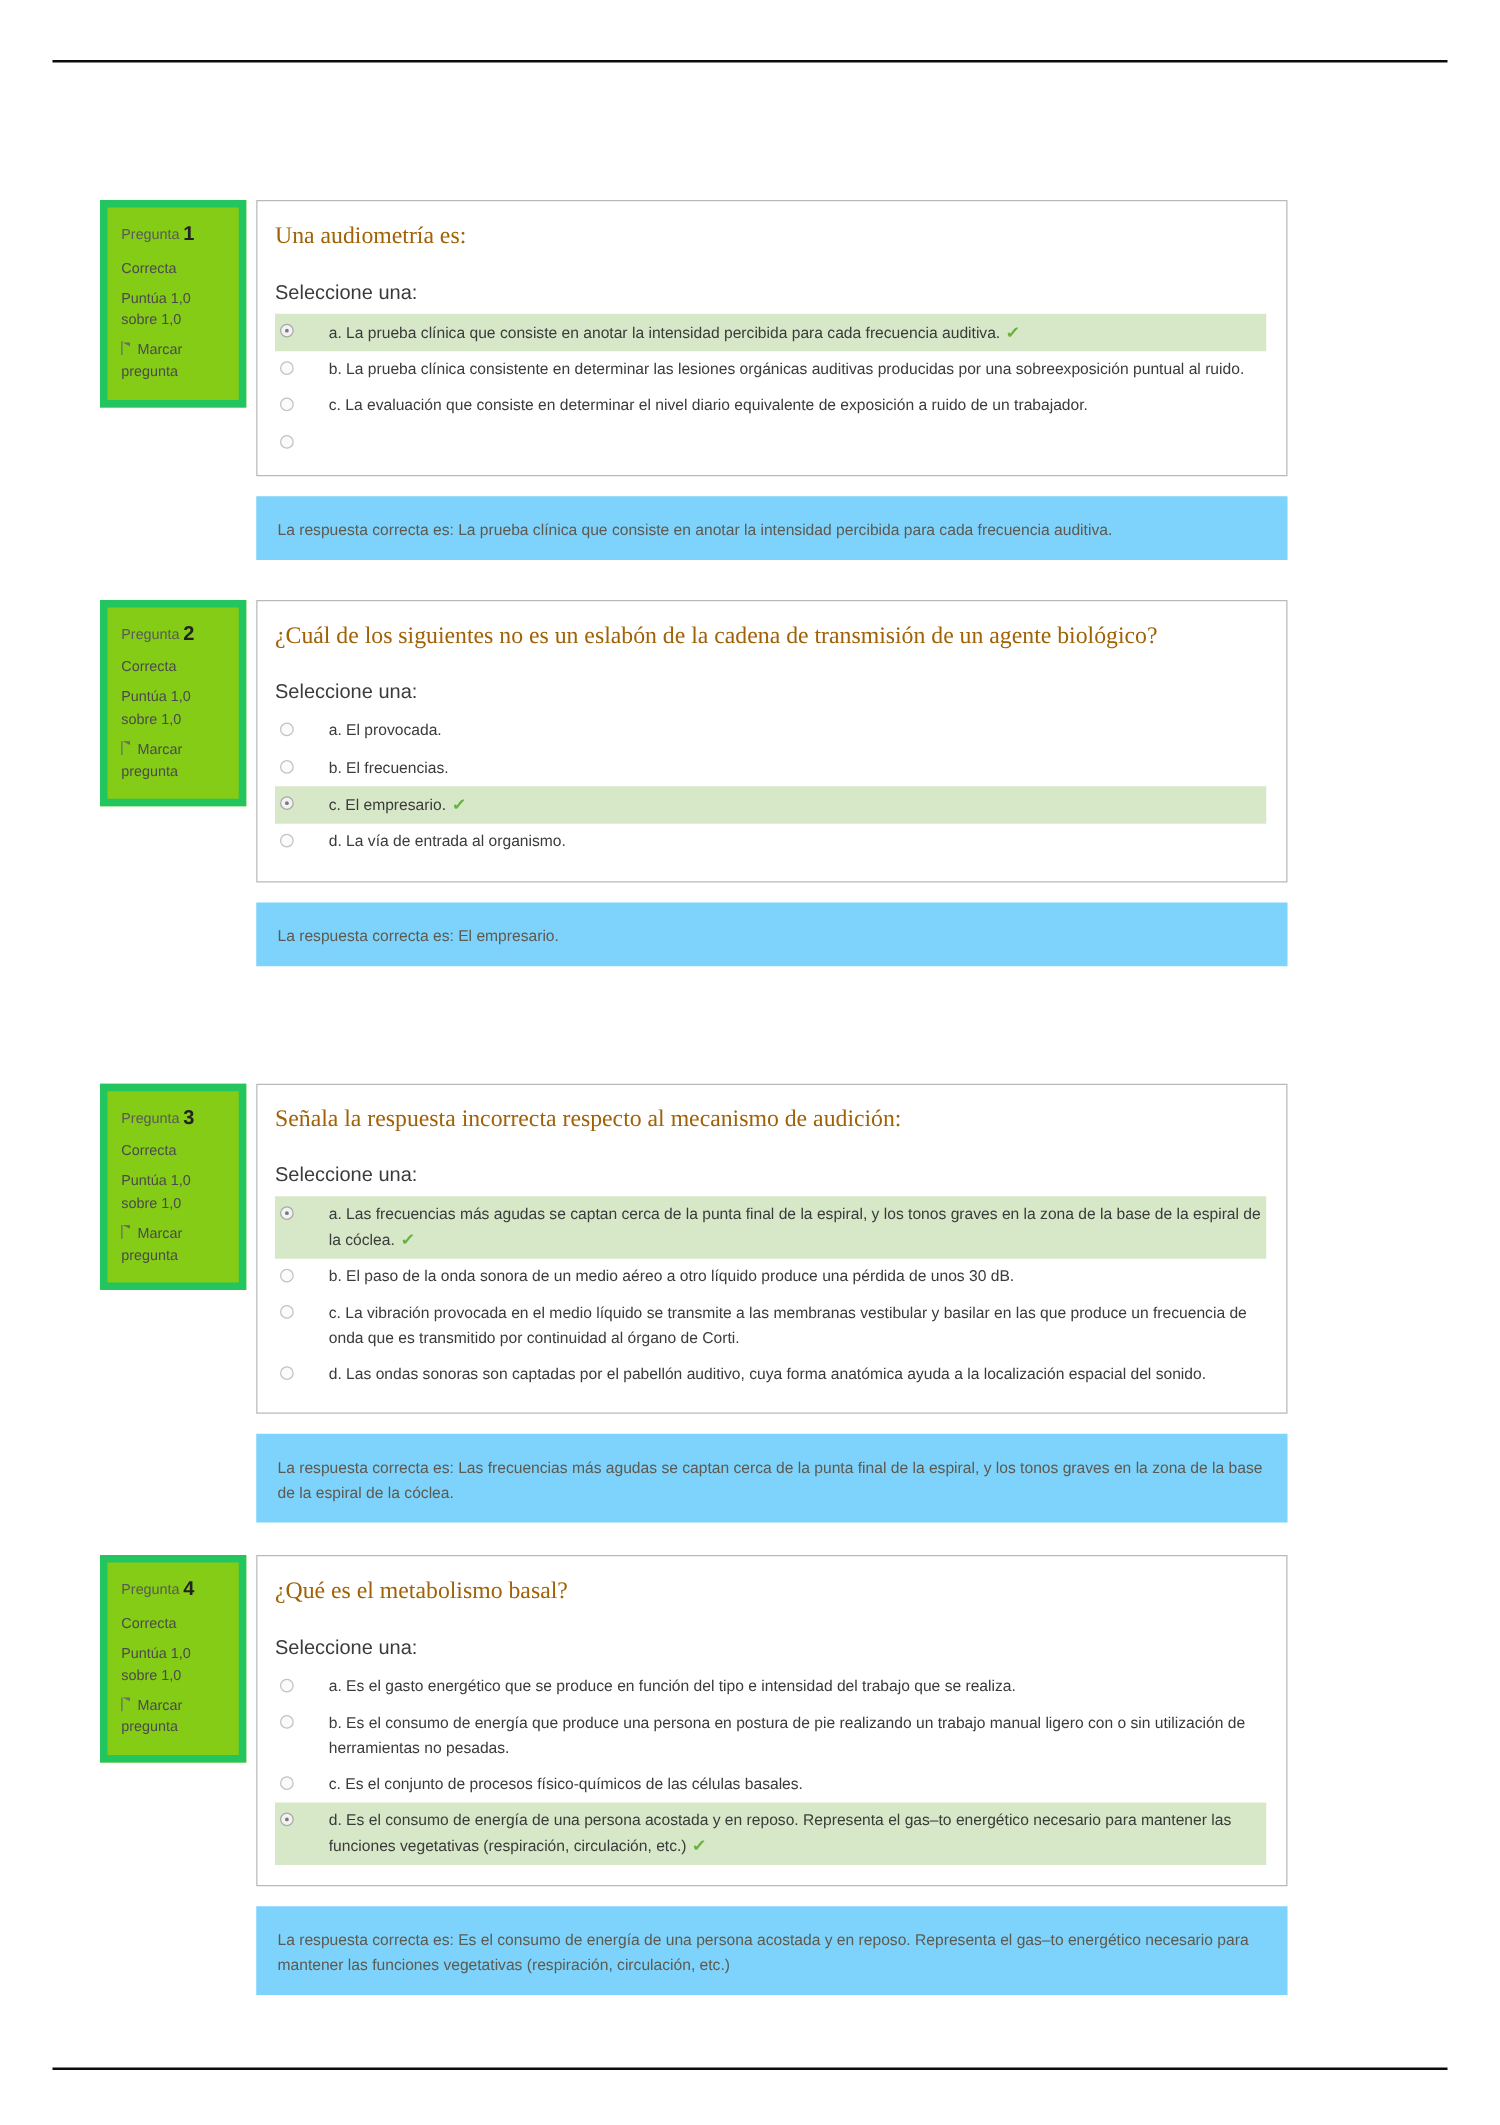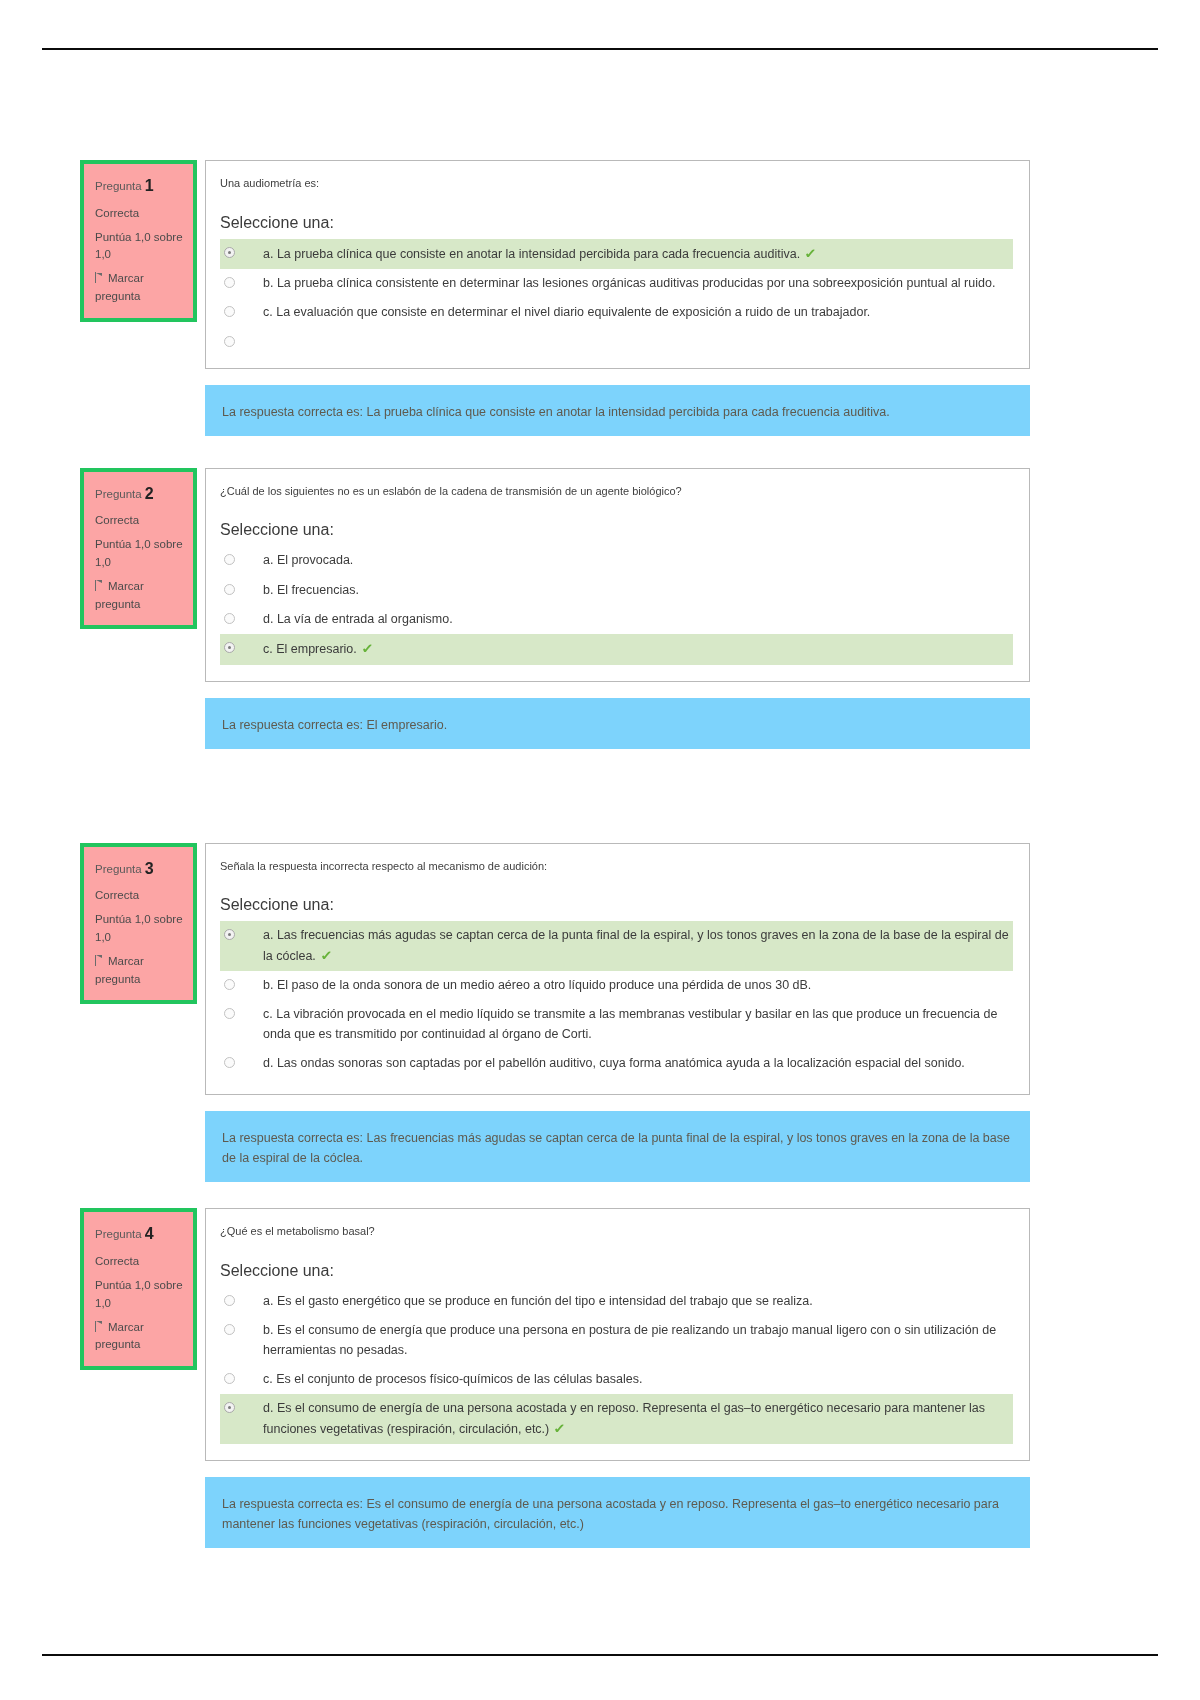--- a/index.html
+++ b/index.html
@@ -35,22 +35,22 @@
 
   
   .qblock {
     display: flex;
     align-items: stretch;
     position: relative;
   }
   .qinfo {
     width: 117px;
     flex: 0 0 117px;
-    border: 4px solid #22c55e;
-    background: #fca5a5;
+    border: 6px solid #22c55e;
+    background: #84cc16;
     padding: 10px 9px 12px 11px;
     font-size: 11.5px;
     line-height: 1.55;
     color: #4b4b4b;
     align-self: flex-start;
   }
   .qinfo div { margin-bottom: 6px; }
   .qinfo div:last-child { margin-bottom: 0; }
   .qnum-line {
     color: #5a5a5a;
@@ -91,24 +91,25 @@
   }
 
   .qmain {
     flex: 1 1 auto;
     border: 1px solid #b9b9b9;
     background: #ffffff;
     margin-left: 8px;
     padding: 14px 16px 16px 14px;
   }
   .qtext {
-    font-size: 11px;
-    color: #404040;
+    font-size: 19px;
+    color: #a16207;
     line-height: 1.5;
     margin-bottom: 22px;
+    font-family: Liberation Serif, serif;
   }
   .selhdr {
     font-size: 16px;
     color: #3b3b3b;
     margin-bottom: 7px;
   }
   .answers { }
   .ans {
     display: flex;
     align-items: flex-start;
@@ -226,27 +227,27 @@
         <div class="selhdr">Seleccione una:</div>
         <div class="answers">
           <div class="ans">
             <span class="radio"></span>
             <span class="ans-text">a. El provocada.</span>
           </div>
           <div class="ans">
             <span class="radio"></span>
             <span class="ans-text">b. El frecuencias.</span>
           </div>
-          <div class="ans">
-            <span class="radio"></span>
-            <span class="ans-text">d. La vía de entrada al organismo.</span>
-          </div>
           <div class="ans correct">
             <span class="radio checked"></span>
             <span class="ans-text"><span>c. El empresario.</span><span class="tick">✓</span></span>
+          </div>
+          <div class="ans">
+            <span class="radio"></span>
+            <span class="ans-text">d. La vía de entrada al organismo.</span>
           </div>
         </div>
       </div>
     </div>
     <div class="feedback">La respuesta correcta es: El empresario.</div>
 
     <div class="gap-lg"></div>
 
     <div class="qblock">
       <div class="qinfo">

